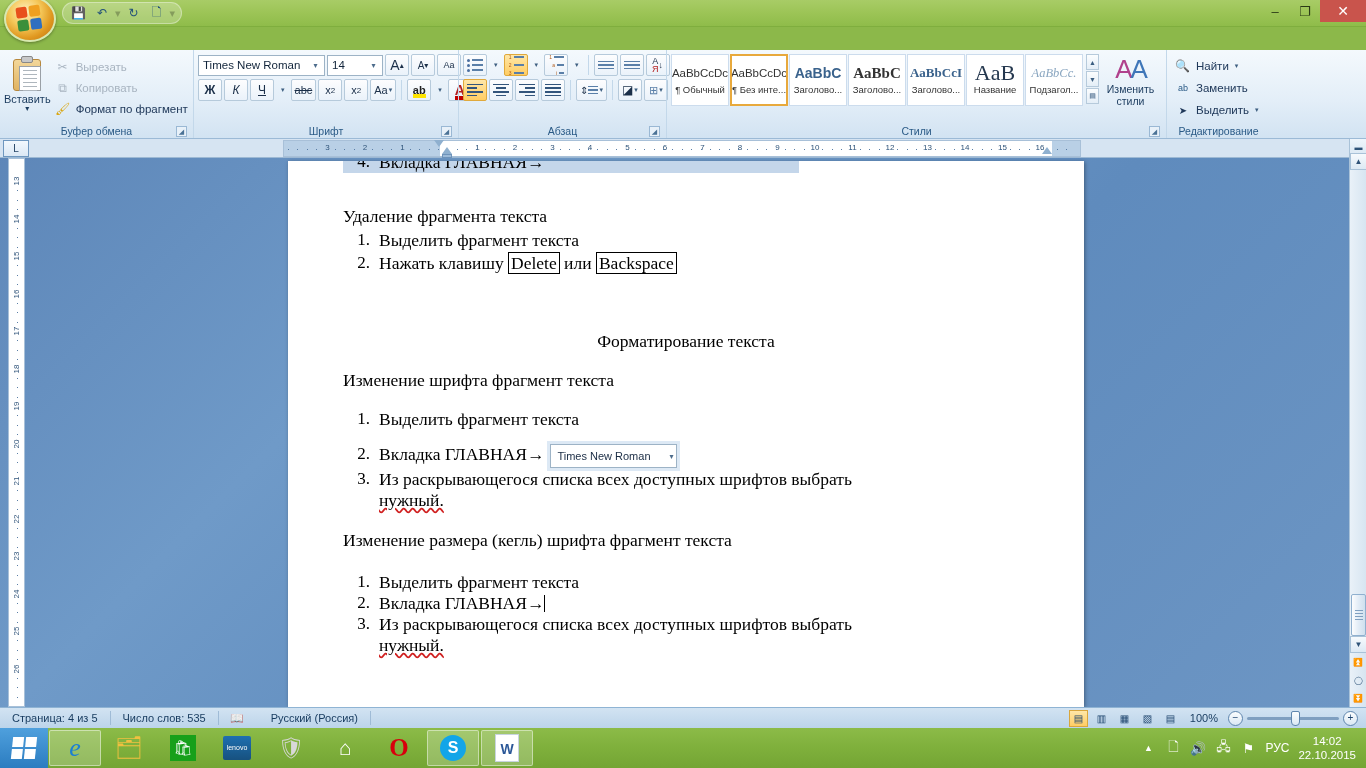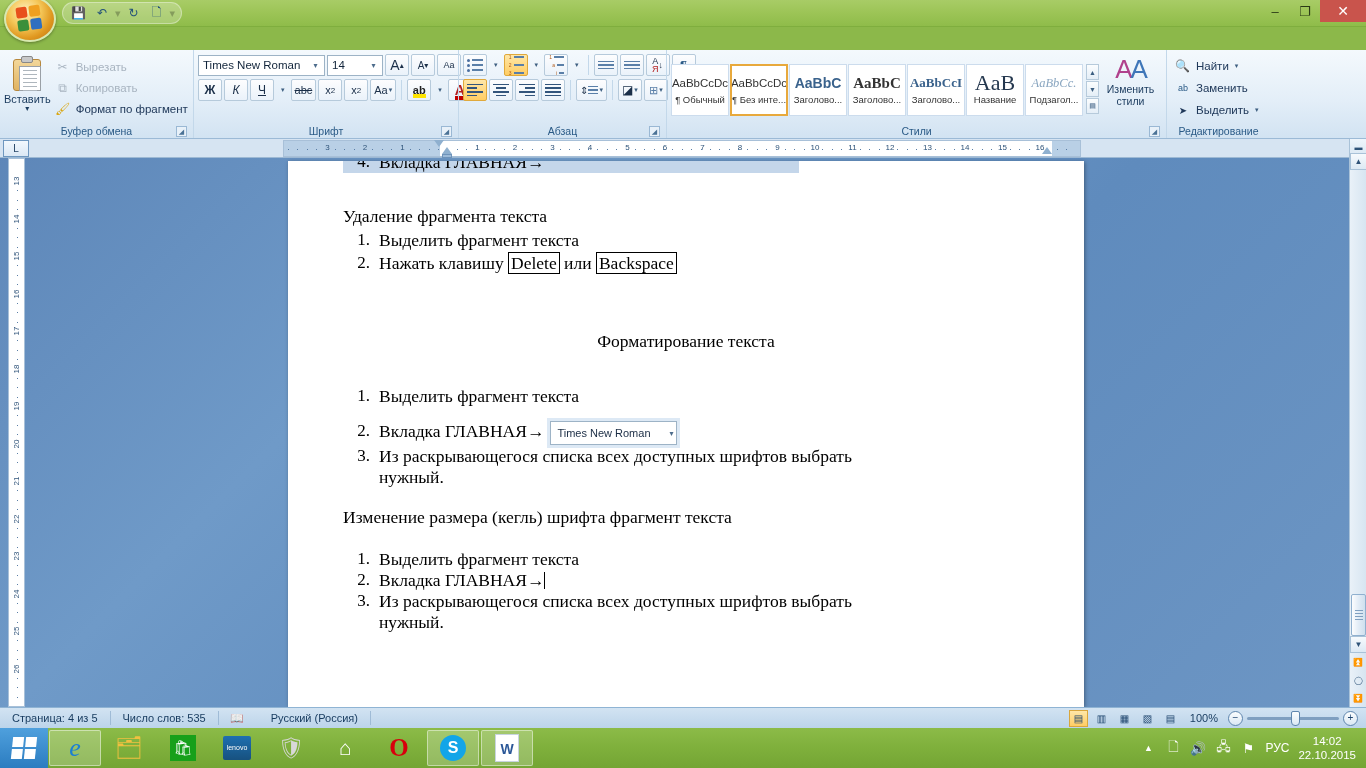--- a/index.html
+++ b/index.html
@@ -157,21 +157,21 @@
   .listico { display: flex; flex-direction: column; justify-content: center; gap: 2px; width: 16px; }
   .listico span { display: flex; align-items: center; gap: 2px; font-size: 5px; }
   .listico b { width: 3px; height: 3px; background: #4a6fa0; display: block; border-radius: 50%; }
   .listico i { height: 1.5px; background: #5a7fa8; flex: 1; display: block; font-style: normal; }
   .numico { font-size: 5px; color: #b05a1a; width: 4px; text-align: right; }
   .alignico { display: flex; flex-direction: column; gap: 2px; width: 16px; }
   .alignico i { display: block; height: 1.7px; background: #33557c; }
 
   
   .g-styles { width: 500px; }
-  .style-gallery { display: flex; align-items: flex-start; gap: 1px; margin-top: 10px; }
+  .style-gallery { display: flex; align-items: flex-start; gap: 1px; }
   .style-item {
     width: 58px; height: 52px; background: #fff; border: 1px solid #ccdced;
     display: flex; flex-direction: column; align-items: center; justify-content: center;
     font-size: 10px; color: #333; overflow: hidden;
   }
   .style-item.sel { border: 2px solid #e8a93c; box-shadow: 0 0 0 1px #fff inset; }
   .style-sample { font-size: 12.5px; line-height: 16px; white-space: nowrap; }
   .style-name { font-size: 9.5px; color: #333; margin-top: 3px; white-space: nowrap; }
   .gal-scroll { display: flex; flex-direction: column; gap: 1px; margin-left: 2px; }
   .gal-scroll div {
@@ -241,21 +241,21 @@
   .doc {
     position: absolute; left: 0; top: 0; width: 796px;
     font-family: "Liberation Serif", serif; color: #000;
   }
   .p { font-size: 17.5px; line-height: 23px; }
   .sel-hl { background: #c4d6ea; }
   .li { display: flex; }
   .li-num { width: 36px; text-align: right; padding-right: 9px; font-size: 17px; }
   .li-txt { flex: 1; font-size: 17.5px; }
   .keycap { border: 1px solid #000; padding: 0 2px; }
-  .spell { text-decoration-style: wavy; text-decoration-color: #d02020; }
+  .spell { text-decoration: underline; text-decoration-style: wavy; text-decoration-color: #d02020; }
   .caretbar { display:inline-block; width:1px; height:17px; background:#000; vertical-align:-3px; }
   .embedded-combo {
     display: inline-flex; align-items: center; vertical-align: middle;
     width: 127px; height: 24px; background: #fff; border: 1px solid #9db3c6;
     box-shadow: 0 0 0 3px #dde9f5; margin: 0 0 0 6px; padding: 0 3px 0 6px;
     font-family: "Liberation Sans", sans-serif; font-size: 11px; color: #1a2c44;
   }
   .embedded-combo .ec-arrow { margin-left: auto; font-size: 8px; color: #4d6c8c; }
 
   
@@ -913,20 +913,21 @@
             <span>Нажать клавишу </span><span class="keycap">Delete</span><span> или </span> <span class="keycap">Backspace</span>
           </span>
         </div>
 
         <div style="height:56px"></div>
 
         <div class="p" style="text-align:center">Форматирование текста</div>
 
         <div style="height:16px"></div>
 
+        <div class="p">Изменение шрифта фрагмент текста</div>
 
         <div style="height:17px"></div>
 
         <div class="li">
           <span class="li-num">1.</span>
           <span class="li-txt">Выделить фрагмент текста</span>
         </div>
 
         <div style="height:14px"></div>
 

